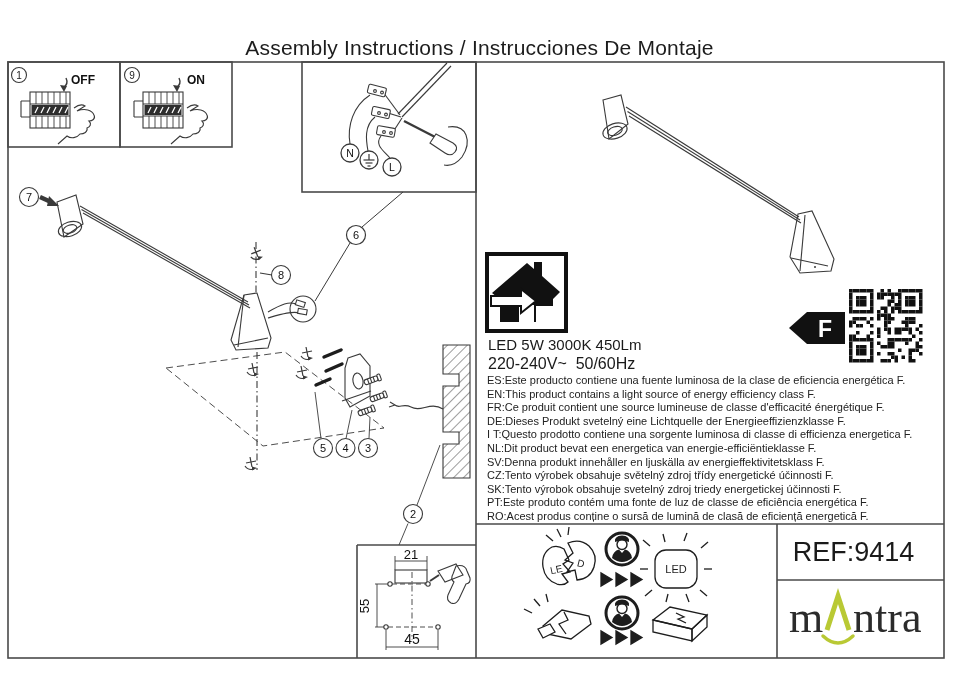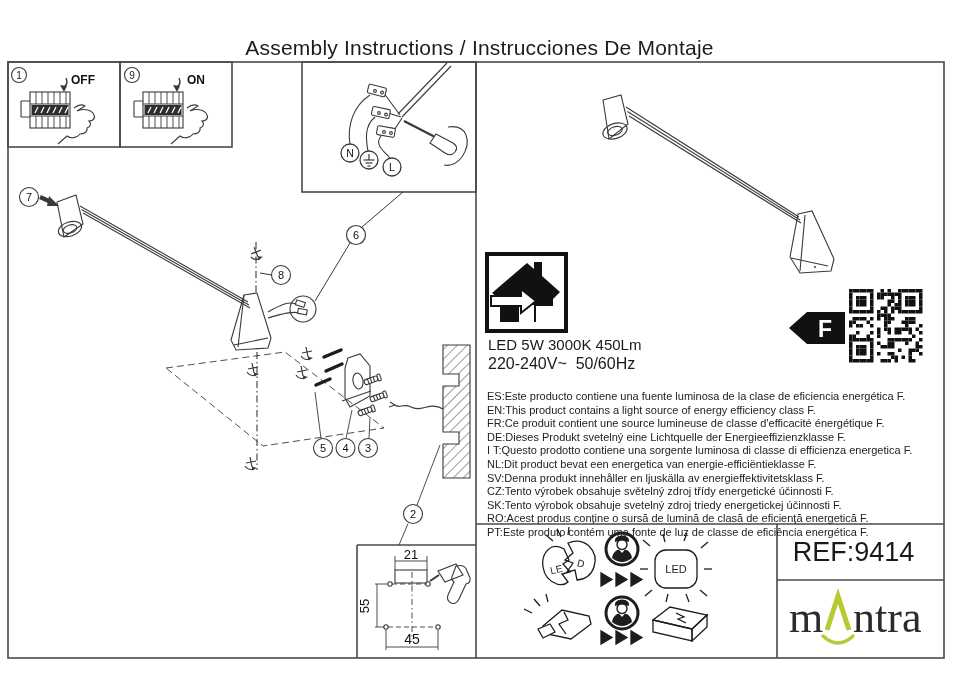--- a/index.html
+++ b/index.html
@@ -3,21 +3,21 @@
 <meta charset="utf-8">
 <style>
   html,body{margin:0;padding:0;background:#f4f4f2;}
   #page{position:relative;width:959px;height:685px;background:#ffffff;
         font-family:"Liberation Sans",sans-serif;color:#222;overflow:hidden;}
   #art{position:absolute;left:0;top:0;}
   .abs{position:absolute;}
   #title{left:0;top:16px;width:959px;text-align:center;font-size:21px;color:#1c1c1c;letter-spacing:.2px;margin-top:20px;}
   #spec1{left:488px;top:336px;font-size:15px;color:#1a1a1a;}
   #spec2{left:488px;top:355px;font-size:16px;color:#1a1a1a;}
-  #langs{left:487px;top:374px;width:455px;margin-top:16px;}
+  #langs{left:487px;top:374px;width:455px;}
   #langs div{font-size:11px;line-height:13.6px;white-space:nowrap;color:#222;}
   #ref-cell{left:777px;top:524px;width:153px;height:56px;display:flex;align-items:center;justify-content:center;
             font-size:27px;color:#1a1a1a;}
   #brand-cell{left:777px;top:580px;width:167px;height:78px;display:flex;align-items:center;justify-content:center;}
   svg text{font-family:"Liberation Sans",sans-serif;}
   .serif{font-family:"Liberation Serif",serif;}
 </style>
 </head>
 <body>
 
@@ -576,22 +576,22 @@
 <div id="langs" class="abs">
   <div>ES:Este producto contiene una fuente luminosa de la clase de eficiencia energética F.</div>
   <div>EN:This product contains a light source of energy efficiency class F.</div>
   <div>FR:Ce produit contient une source lumineuse de classe d'efficacité énergétique F.</div>
   <div>DE:Dieses Produkt svetelný eine Lichtquelle der Energieeffizienzklasse F.</div>
   <div>I T:Questo prodotto contiene una sorgente luminosa di classe di efficienza energetica F.</div>
   <div>NL:Dit product bevat een energetica van energie-efficiëntieklasse F.</div>
   <div>SV:Denna produkt innehåller en ljuskälla av energieffektivitetsklass F.</div>
   <div>CZ:Tento výrobek obsahuje světelný zdroj třídy energetické účinnosti F.</div>
   <div>SK:Tento výrobok obsahuje svetelný zdroj triedy energetickej účinnosti F.</div>
+  <div>PT:Este produto contém uma fonte de luz de classe de eficiência energética F.</div>
   <div>RO:Acest produs conține o sursă de lumină de clasă de eficiență energetică F.</div>
-  <div>PT:Este produto contém uma fonte de luz de classe de eficiência energética F.</div>
 </div>
 
 <div id="ref-cell" class="abs">REF:9414</div>
 
 <div id="brand-cell" class="abs">
   <svg width="152" height="70" viewBox="0 0 152 70">
     <text class="serif" x="4" y="48" font-size="44" fill="#2b2b2b">m</text>
     <polyline points="42,46 53,12 64,46" fill="none" stroke="#b9c934" stroke-width="5"></polyline>
     <text class="serif" x="68" y="48" font-size="44" fill="#2b2b2b">ntra</text>
     <path d="M38,52 Q53,66 68,52" fill="none" stroke="#b9c934" stroke-width="3.5" stroke-linecap="round"></path>

